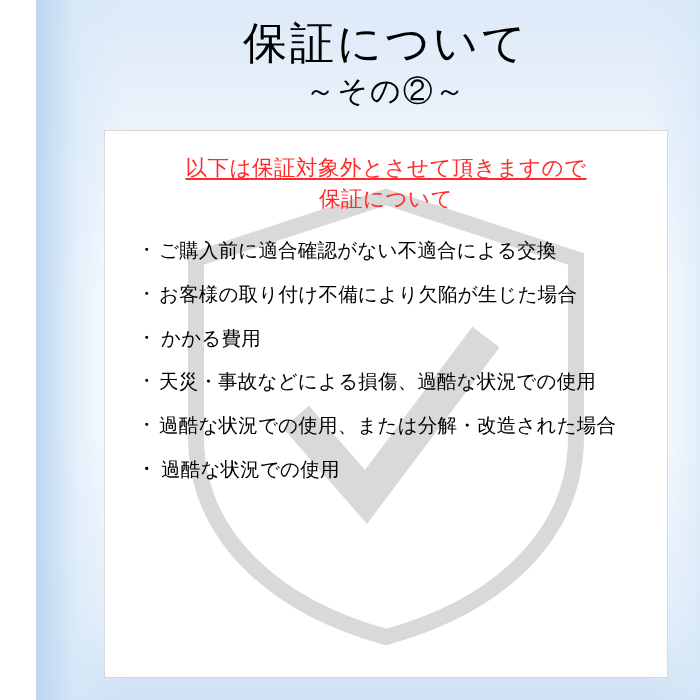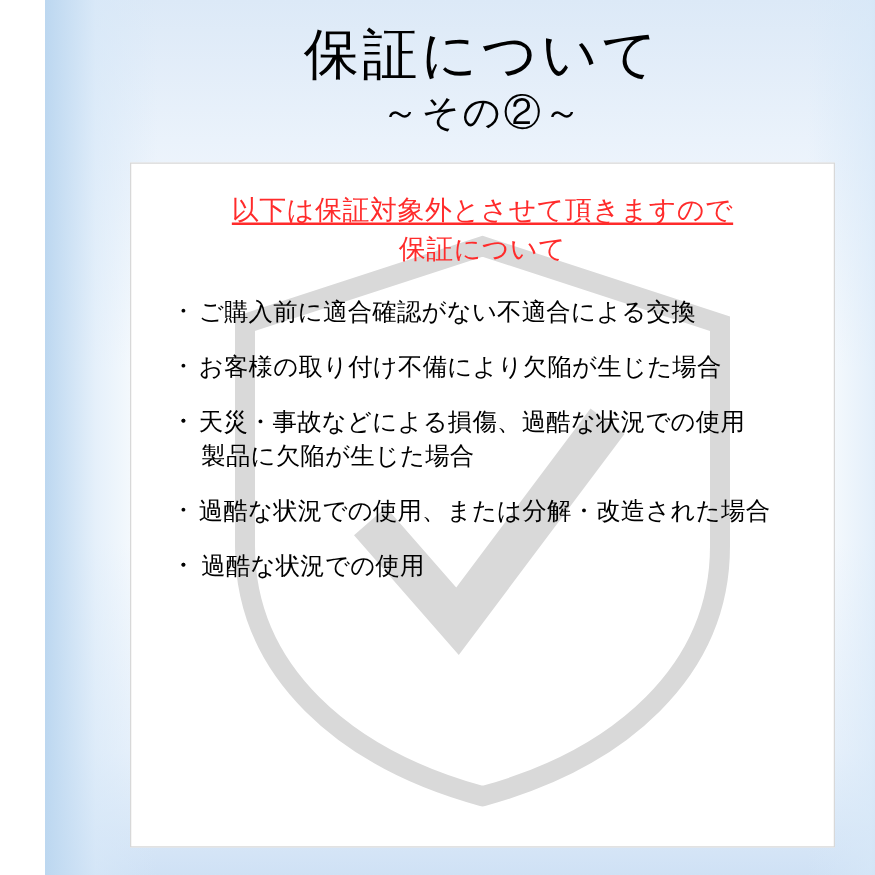--- a/index.html
+++ b/index.html
@@ -170,25 +170,25 @@
         <li>
           <span class="bullet">・</span>
           <span>ご購入前に適合確認がない不適合による交換</span>
         </li>
         <li>
           <span class="bullet">・</span>
           <span>お客様の取り付け不備により欠陥が生じた場合</span>
         </li>
         <li>
           <span class="bullet">・</span>
+          <span class="l2">かかる費用</span>
         </li>
         <li>
           <span class="bullet">・</span>
           <span>天災・事故などによる損傷、過酷な状況での使用</span>
-          <span class="l2">製品に欠陥が生じた場合</span>
         </li>
         <li>
           <span class="bullet">・</span>
           <span>過酷な状況での使用、または分解・改造された場合</span>
         </li>
         <li>
           <span class="bullet">・</span>
         </li>
         <li>
           <span class="bullet">・</span>

